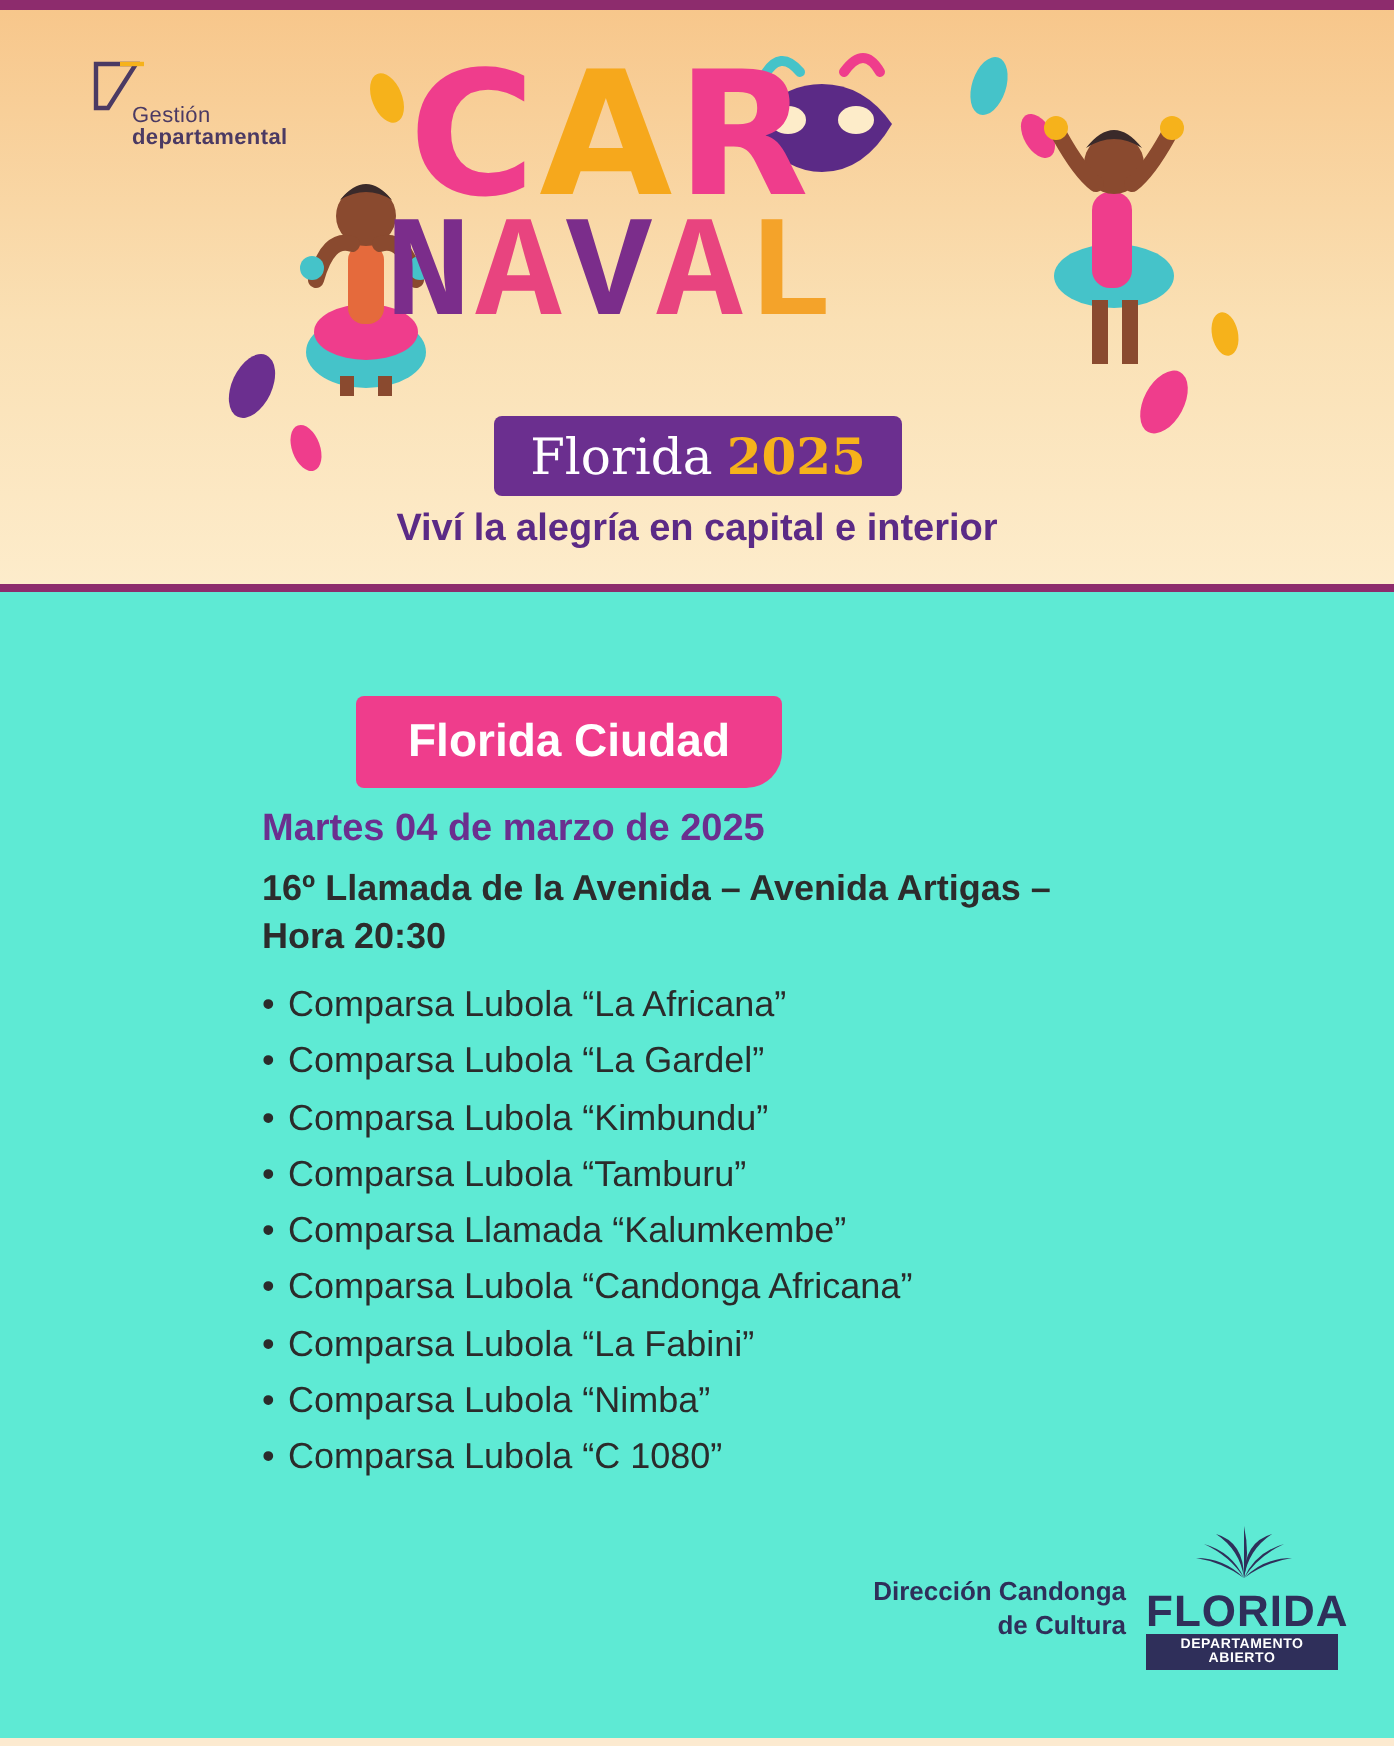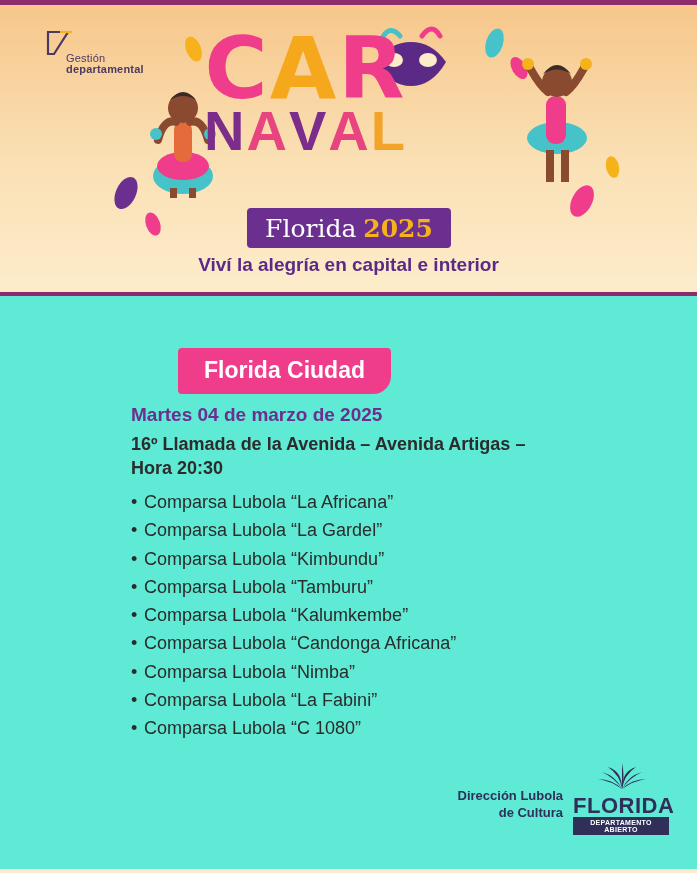--- a/index.html
+++ b/index.html
@@ -73,23 +73,23 @@
   }
   .word-car {
     font-family: "DejaVu Sans", sans-serif;
     font-weight: bold;
     font-size: 86px;
     letter-spacing: 2px;
     line-height: 0.95;
     white-space: nowrap;
   }
   .word-naval {
-    font-family: Liberation Sans, sans-serif;
-    font-weight: bold;
-    font-size: 56px;
+    font-family: Liberation Mono, monospace;
+    font-weight: bold;
+    font-size: 72px;
     letter-spacing: 2px;
     line-height: 0.95;
     white-space: nowrap;
     margin-top: -6px;
   }
   .L { display: inline-block; }
   .c1 { color: #ef3d8c; }
   .c2 { color: #f6a81c; }
   .c3 { color: #7b2d8b; }
   .c4 { color: #e8447f; }
@@ -301,38 +301,38 @@
       <div class="list-item">
         <span class="bullet">•</span><span>Comparsa Lubola “La Gardel”</span>
       </div>
       <div class="list-item">
         <span class="bullet">•</span><span>Comparsa Lubola “Kimbundu”</span>
       </div>
       <div class="list-item">
         <span class="bullet">•</span><span>Comparsa Lubola “Tamburu”</span>
       </div>
       <div class="list-item">
-        <span class="bullet">•</span><span>Comparsa Lubola “Kalumkembe”</span>
+        <span class="bullet">•</span><span>Comparsa Llamada “Kalumkembe”</span>
       </div>
       <div class="list-item">
         <span class="bullet">•</span><span>Comparsa Lubola “Candonga Africana”</span>
       </div>
       <div class="list-item">
+        <span class="bullet">•</span><span>Comparsa Lubola “La Fabini”</span>
+      </div>
+      <div class="list-item">
         <span class="bullet">•</span><span>Comparsa Lubola “Nimba”</span>
       </div>
       <div class="list-item">
-        <span class="bullet">•</span><span>Comparsa Lubola “La Fabini”</span>
-      </div>
-      <div class="list-item">
         <span class="bullet">•</span><span>Comparsa Lubola “C 1080”</span>
       </div>
     </div>
 
     <div class="footer-text">
-      <div>Dirección Lubola</div>
+      <div>Dirección Candonga</div>
       <div>de Cultura</div>
     </div>
 
     <div class="florida-logo">
       <svg class="sun" viewBox="0 0 54 40">
         <g fill="#2f2f5a">
           <path d="M27 38 q-2 -14 -14 -22 q14 4 14 22z"></path>
           <path d="M27 38 q2 -14 14 -22 q-14 4 -14 22z"></path>
           <path d="M27 38 q-6 -13 -20 -17 q13 6 20 17z"></path>
           <path d="M27 38 q6 -13 20 -17 q-13 6 -20 17z"></path>

